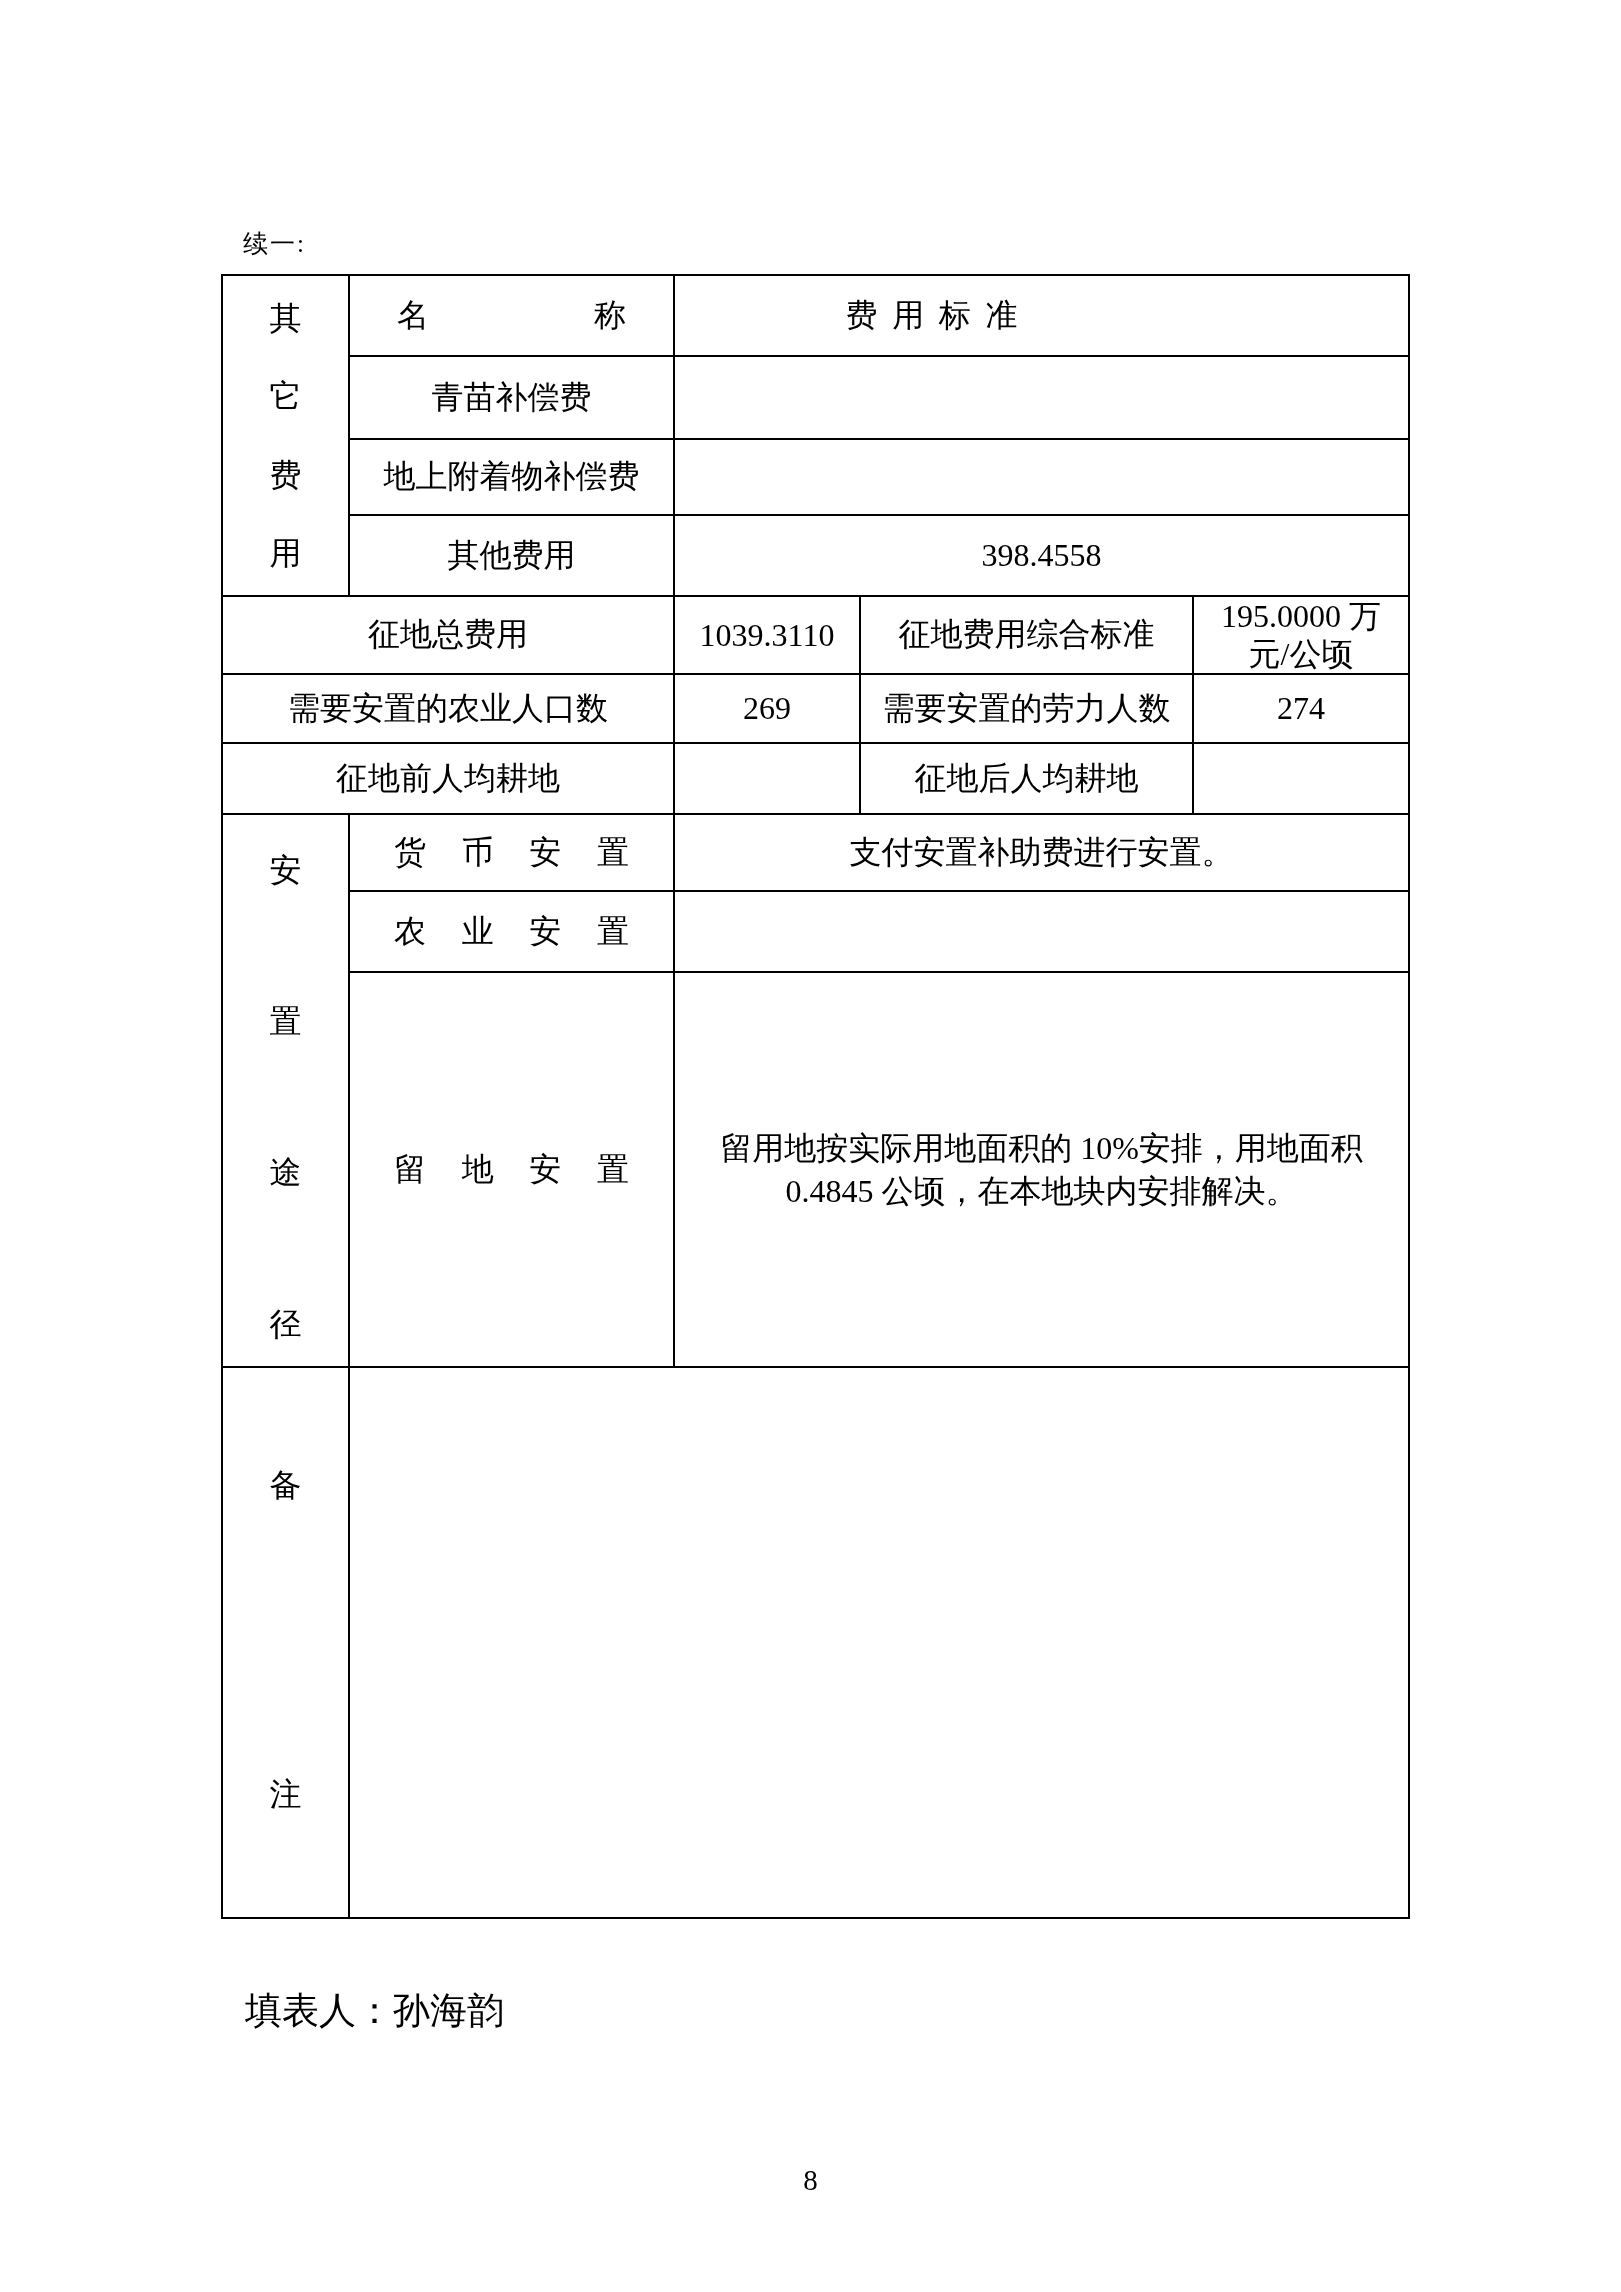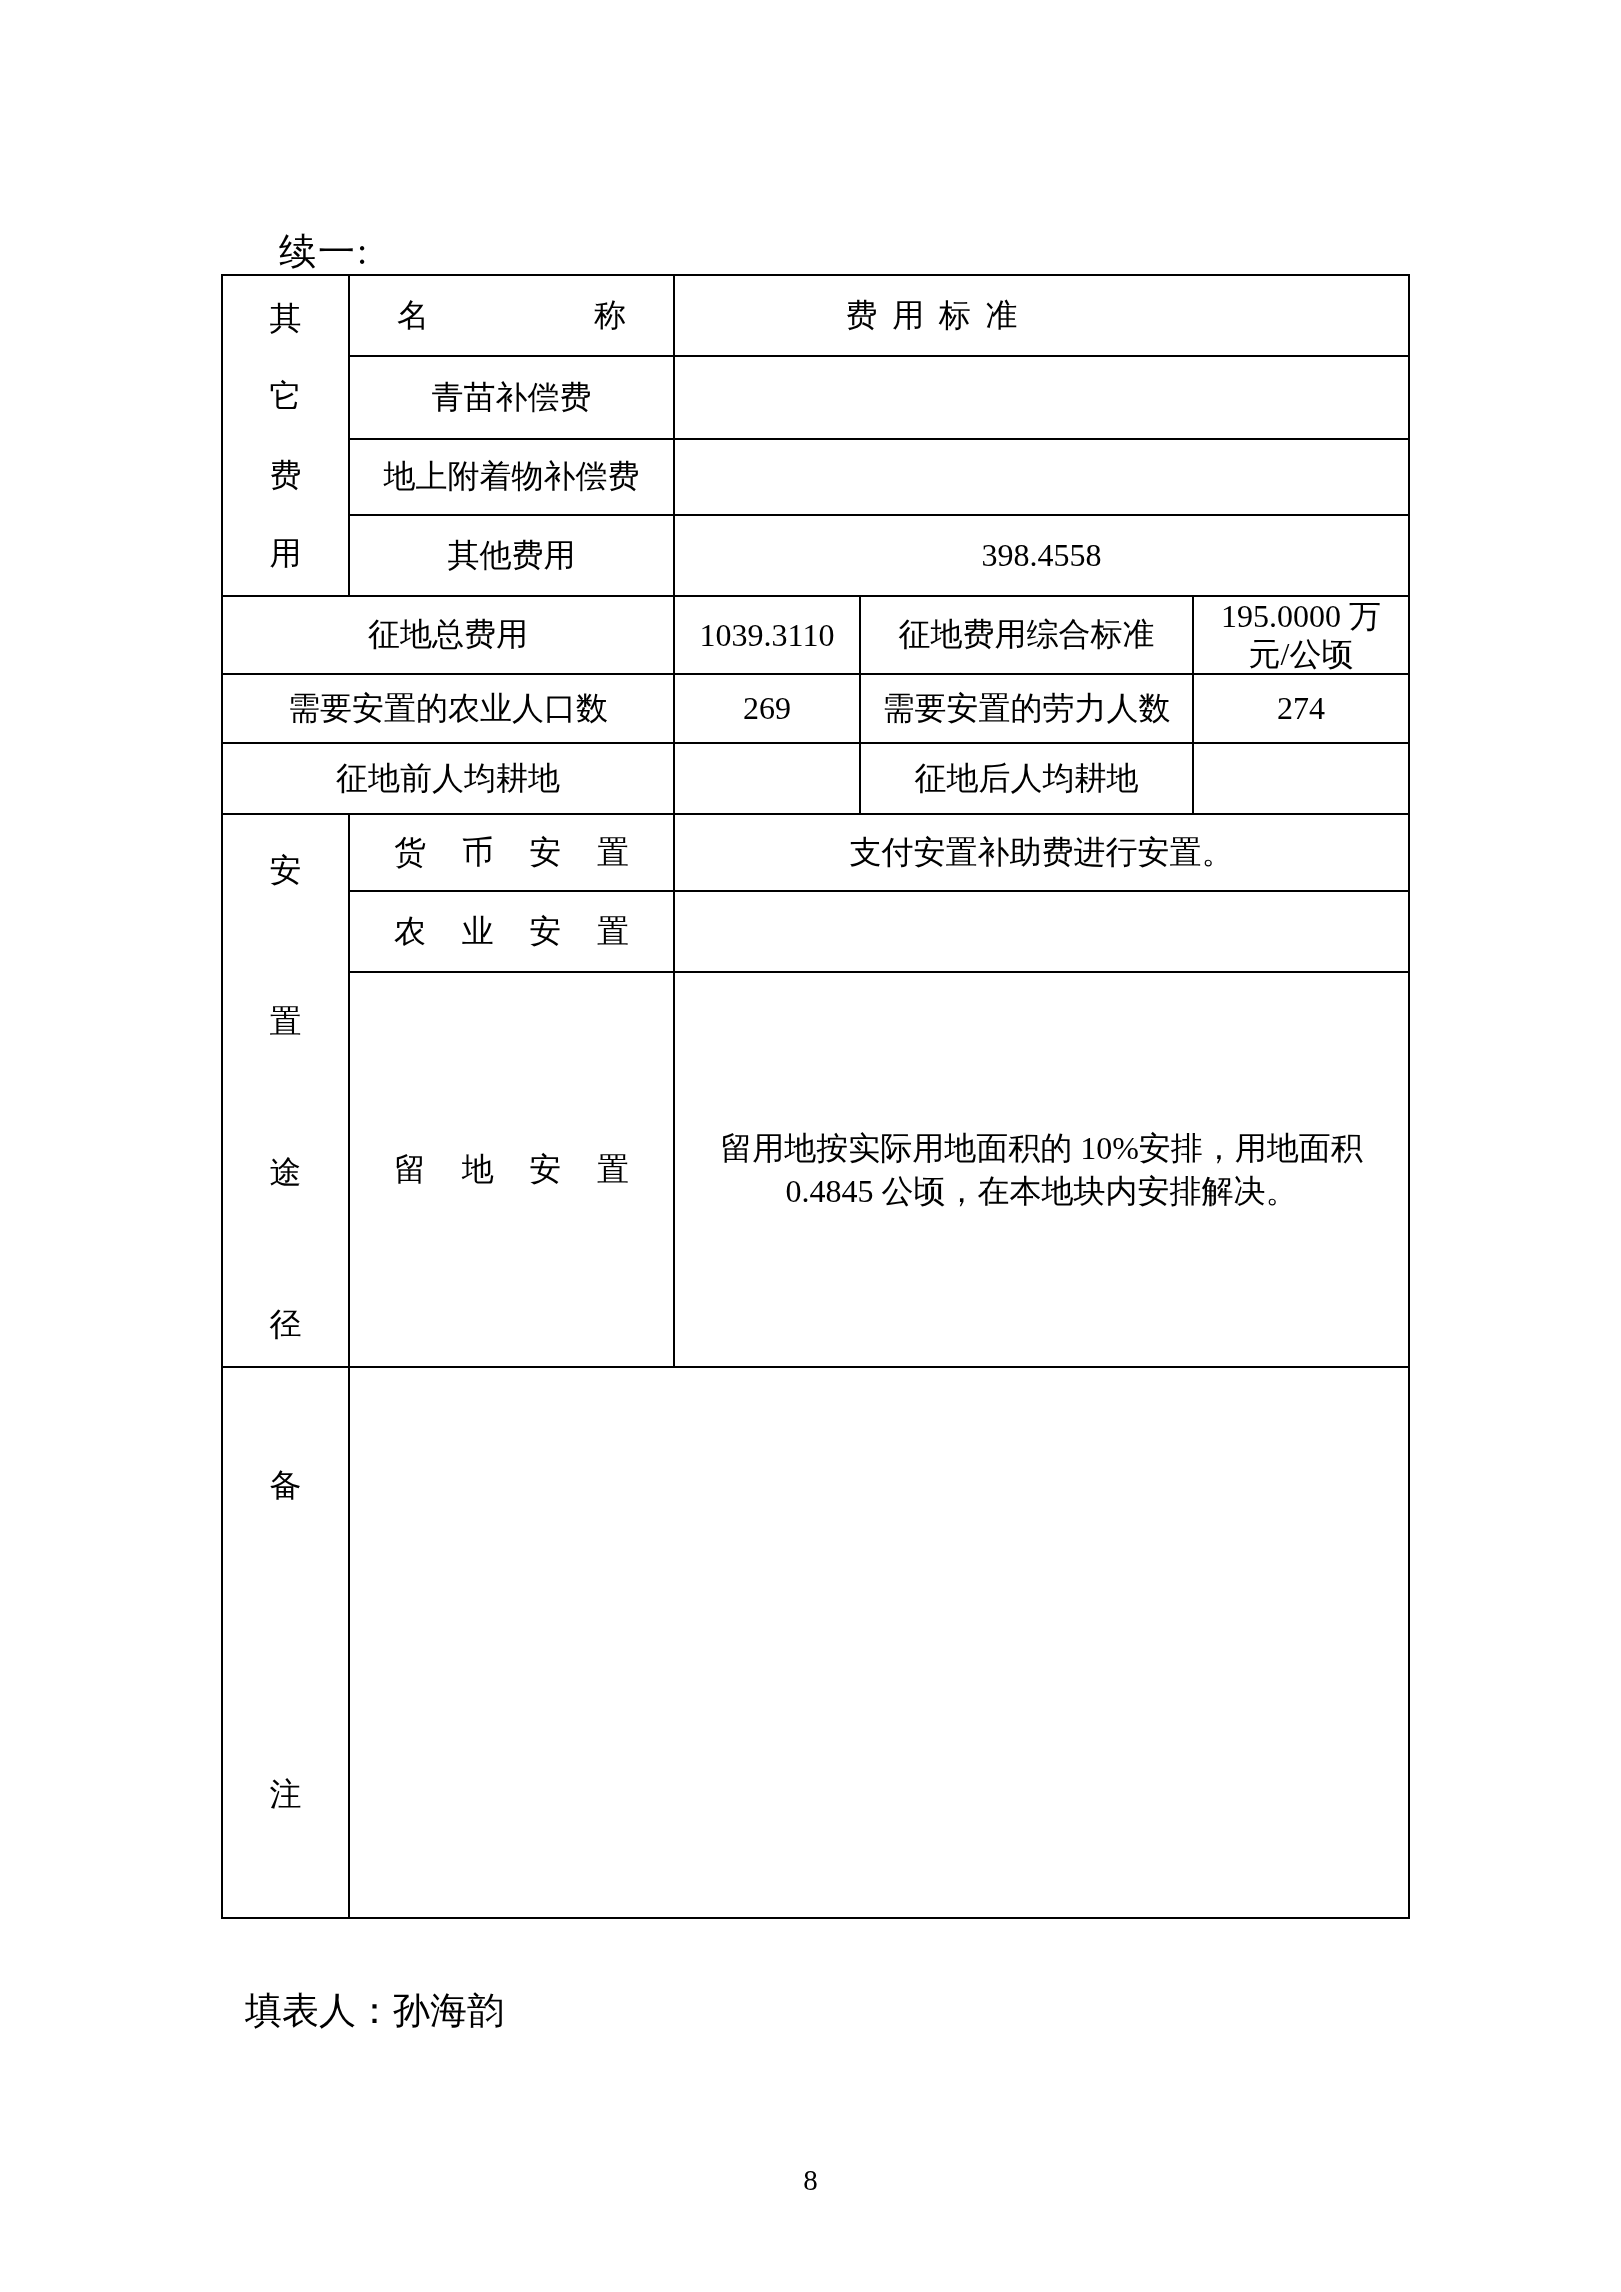--- a/index.html
+++ b/index.html
@@ -6,21 +6,21 @@
   .page {
     position:relative;
     width:1621px; height:2293px;
     background:#ffffff;
     color:#000;
     font-family:"Liberation Serif","DejaVu Serif",serif;
     overflow:hidden;
   }
   .cont-label {
     position:absolute; left:243px; top:227px;
-    font-size:37px; letter-spacing:2px;margin-left:36px;
+    font-size:25px; letter-spacing:2px;
   }
   table.doc-table {
     position:absolute; left:221px; top:274px;
     border-collapse:collapse; table-layout:fixed;
     width:1188px;
   }
   .doc-table td {
     border:2px solid #000;
     padding:0;
     font-size:32px;

